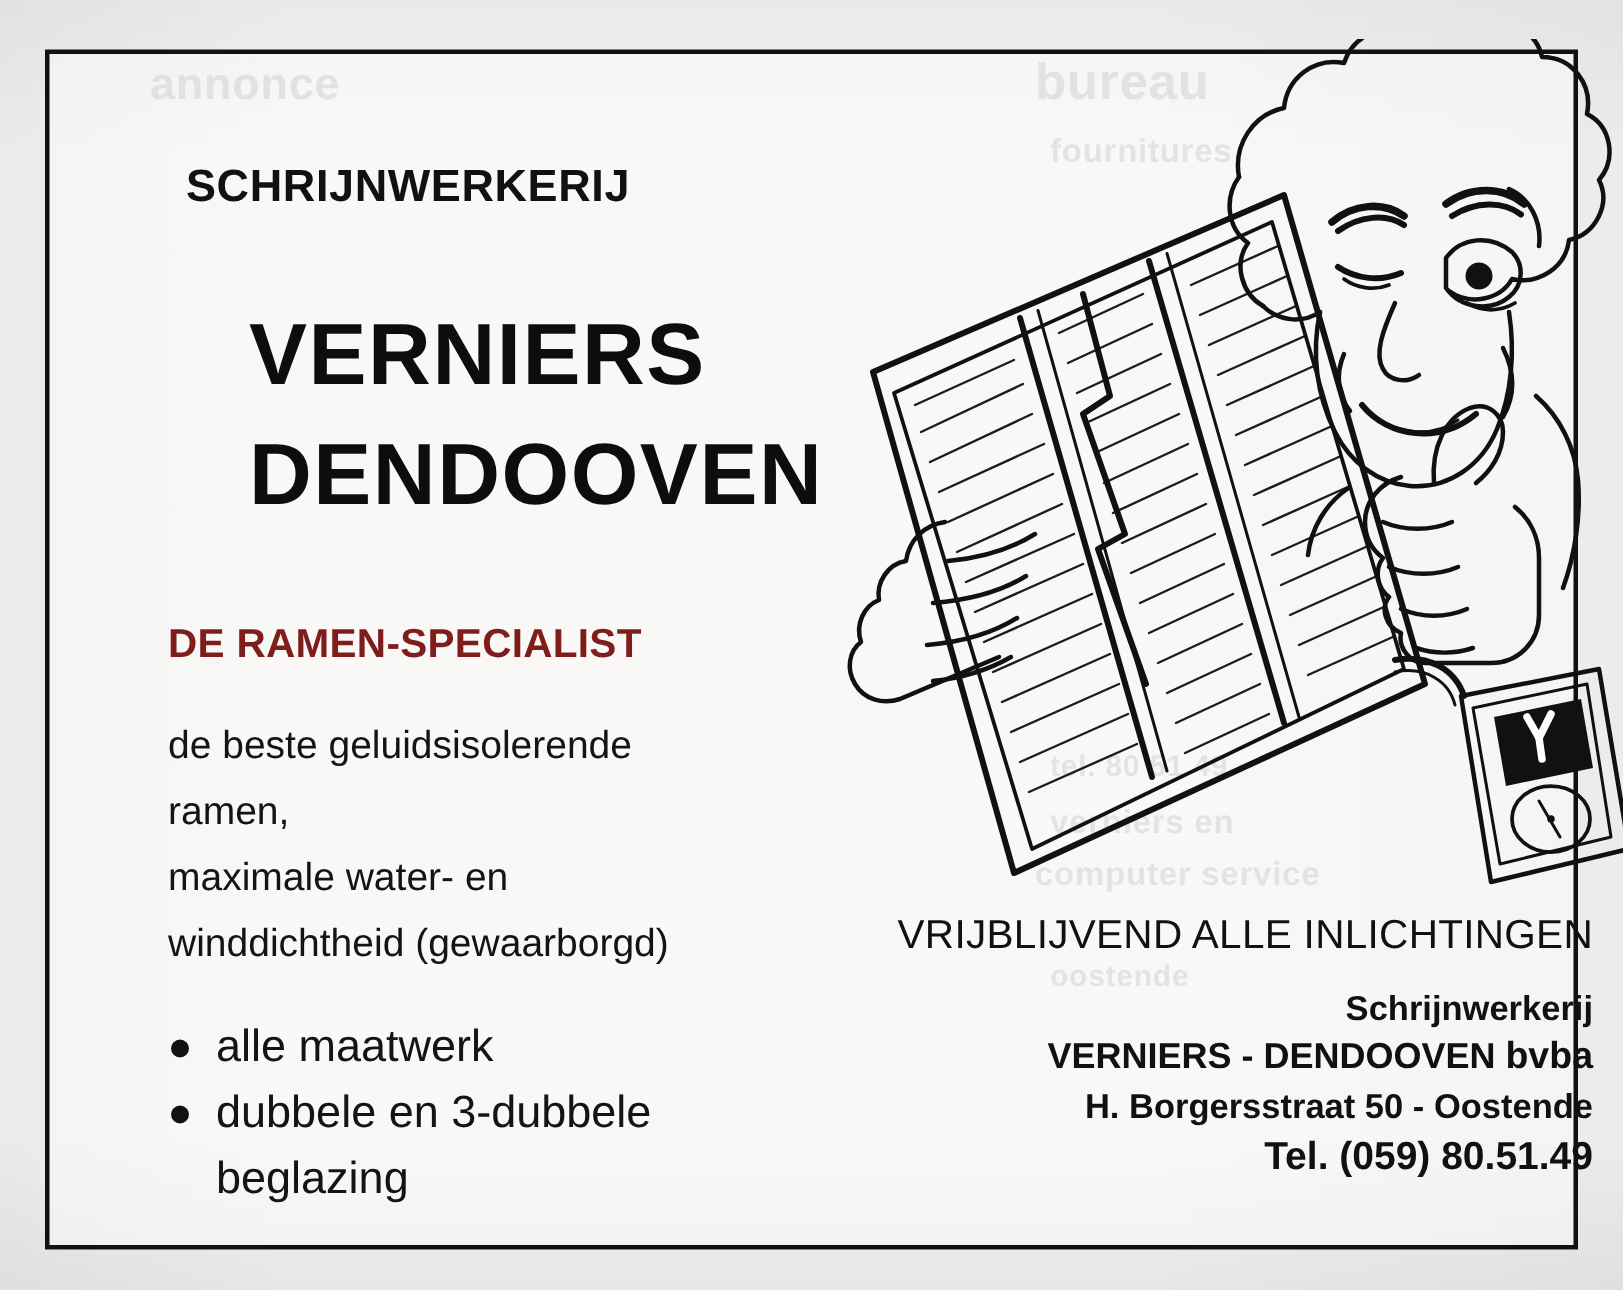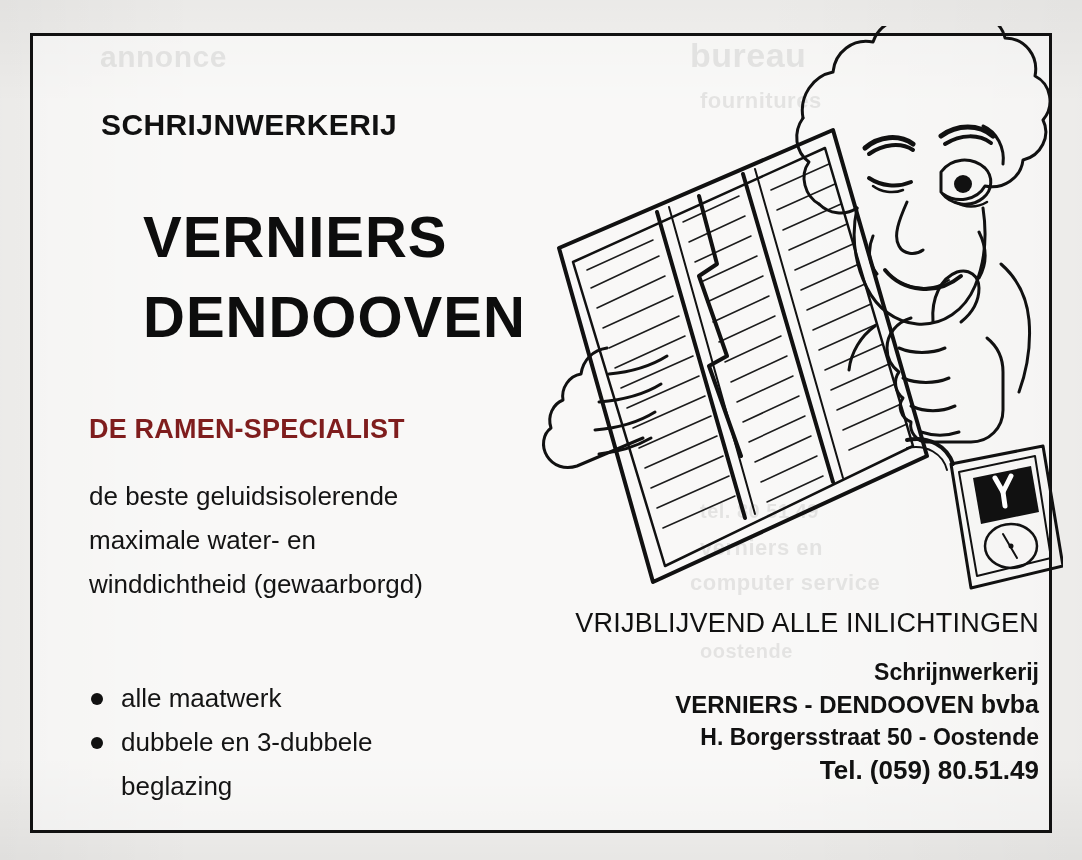--- a/index.html
+++ b/index.html
@@ -43,20 +43,21 @@
     top: 33px;
     width: 1022px;
     height: 800px;
     border: 3px solid #111;
     background: rgba(255,255,255,0.45);
     box-sizing: border-box;
   }
   .inner {
     position: absolute;
     inset: 0;
+    margin-left: 23px;
   }
 
   
   .headline-small {
     position: absolute;
     left: 68px;
     top: 72px;
     font-size: 30px;
     font-weight: bold;
     letter-spacing: 0.4px;
@@ -88,21 +89,21 @@
     left: 56px;
     top: 438px;
     font-size: 26px;
     line-height: 44px;
     color: #141414;
   }
   .bullets {
     position: absolute;
     left: 56px;
     top: 640px;
-    font-size: 26px;
+    font-size: 30px;
     line-height: 44px;
     color: #141414;
     margin: 0;
     padding: 0;
     list-style: none;
   }
   .bullets li {
     position: relative;
     padding-left: 32px;
   }
@@ -171,20 +172,21 @@
       <div class="headline-small">SCHRIJNWERKERIJ</div>
 
       <div class="brand brand-1">VERNIERS</div>
 
       <div class="brand brand-2">DENDOOVEN</div>
 
       <div class="subhead">DE RAMEN-SPECIALIST</div>
 
       <div class="body-lines">
         <div>de beste geluidsisolerende</div>
+        <div>ramen,</div>
         <div>maximale water- en</div>
         <div>winddichtheid (gewaarborgd)</div>
       </div>
 
       <ul class="bullets">
         <li>
           <span class="dot"></span>
           <span>alle maatwerk</span>
         </li>
         <li>

